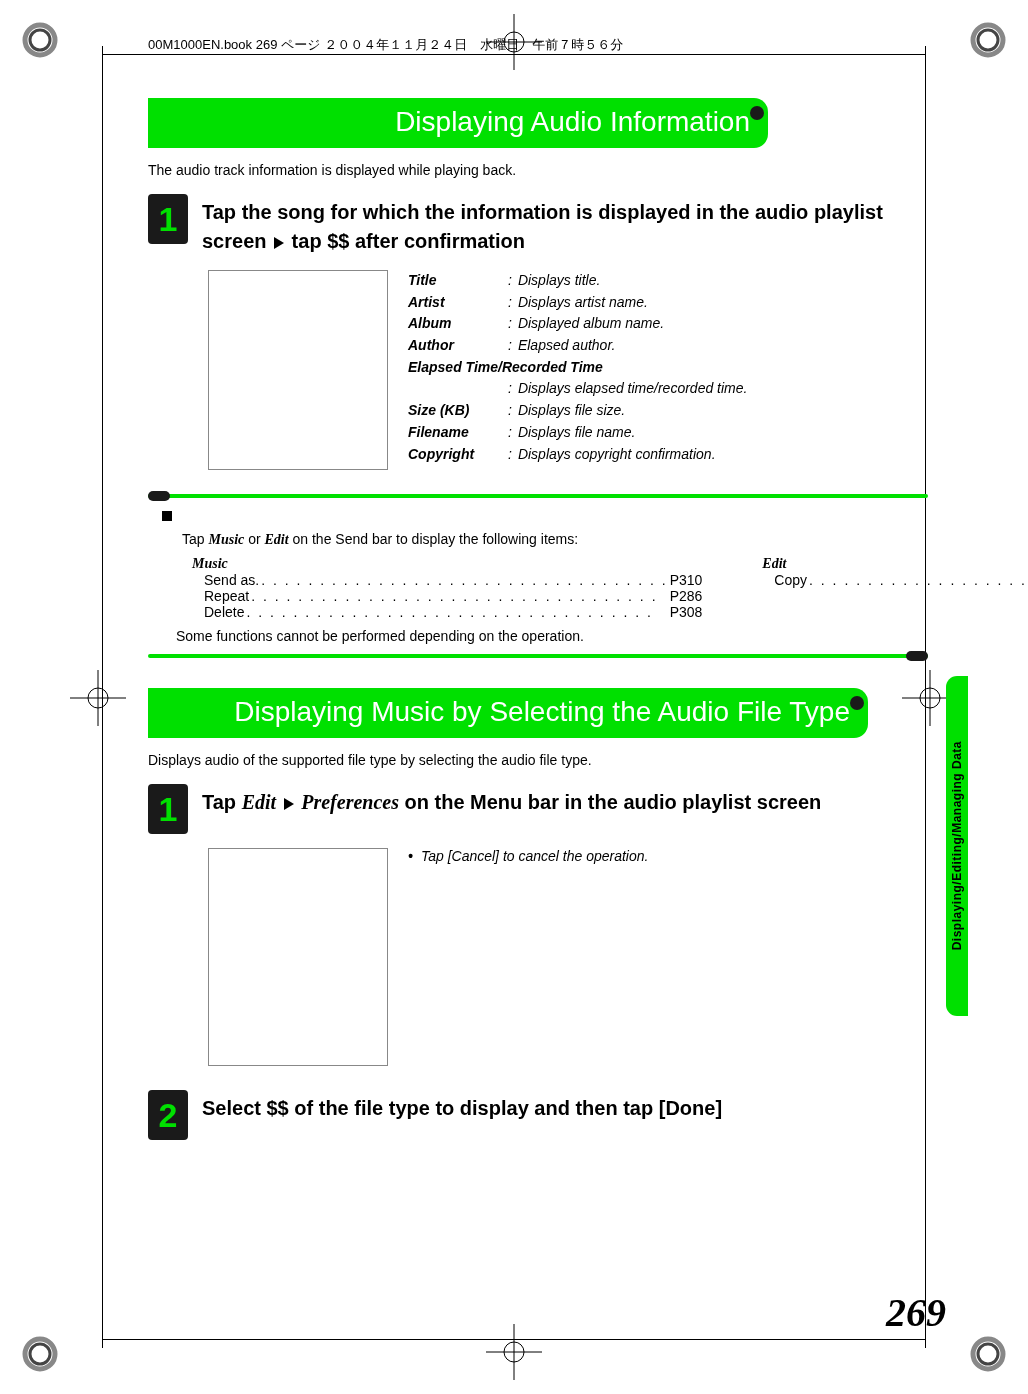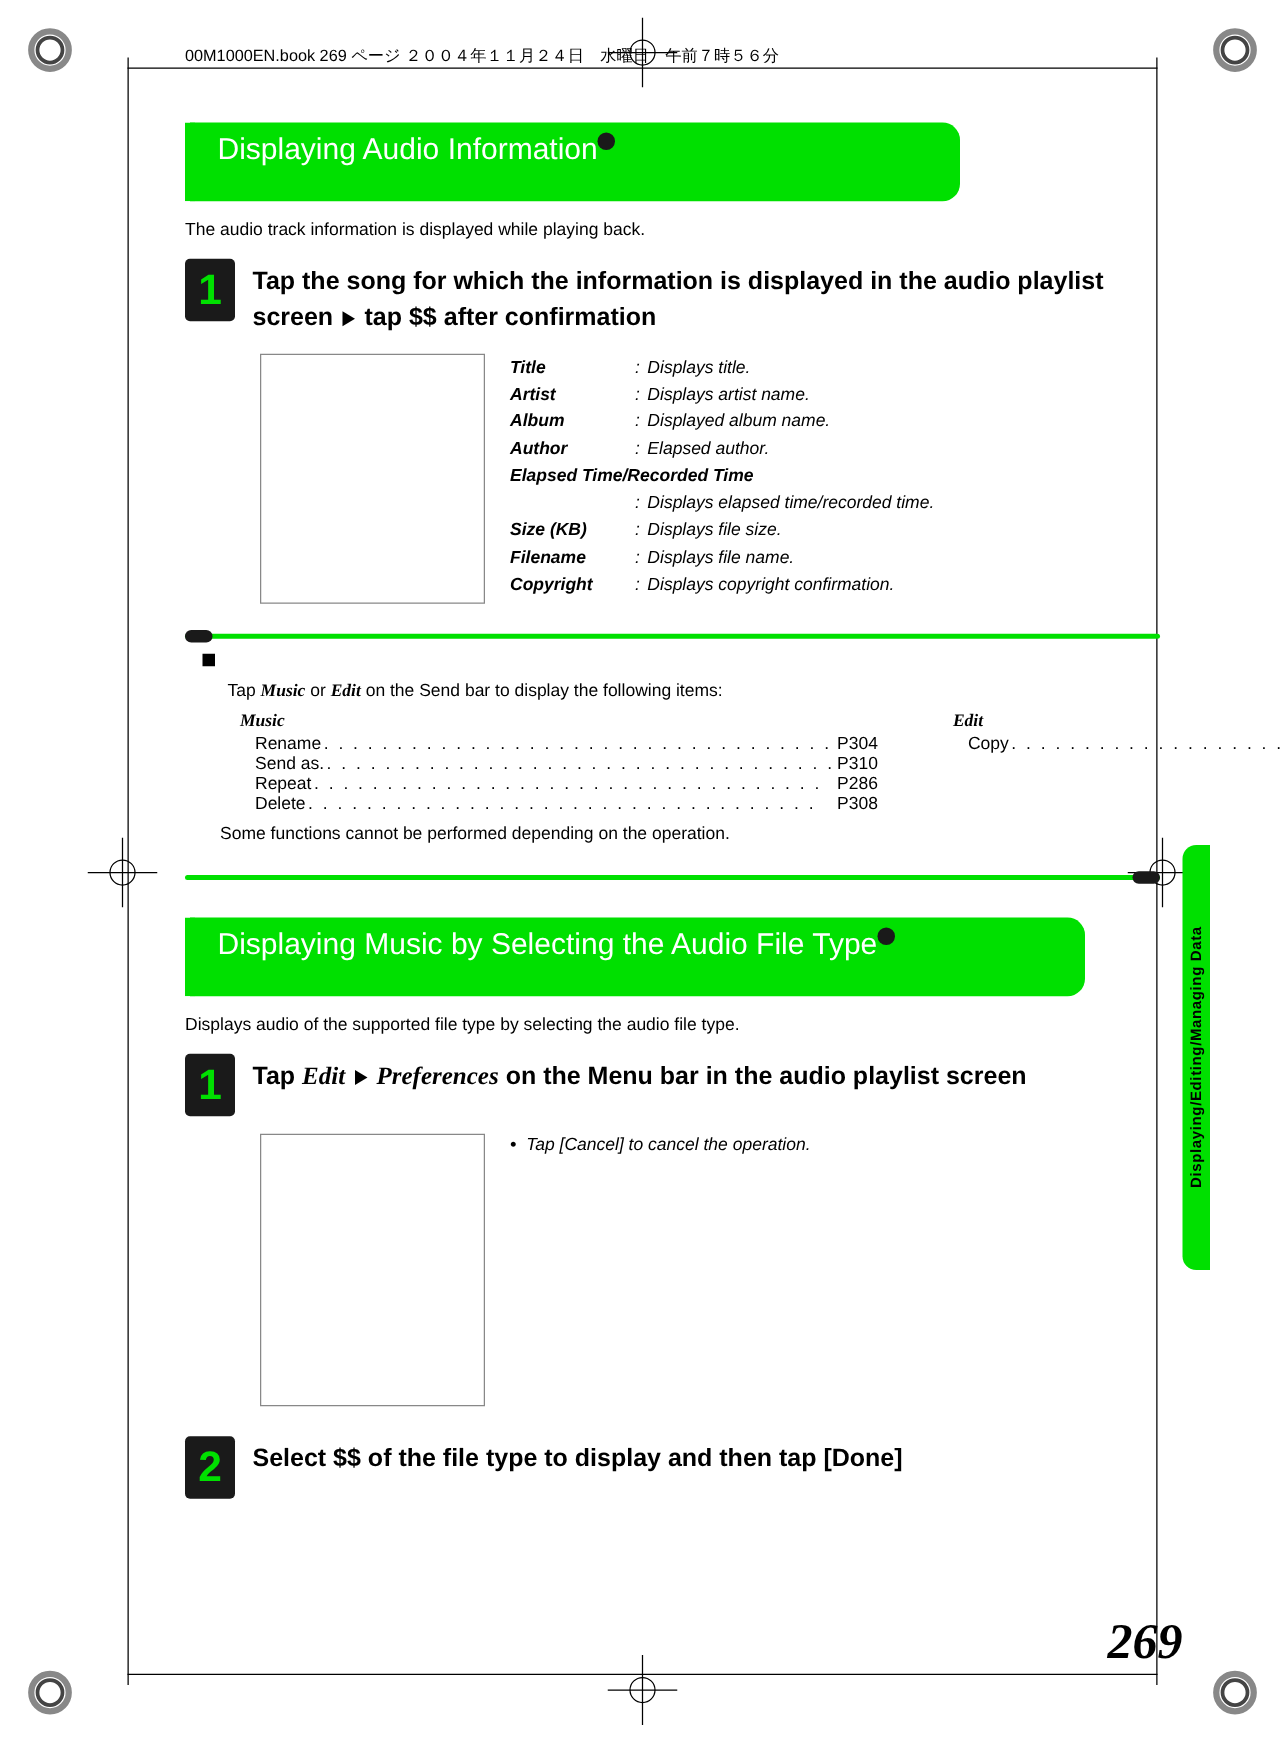--- a/index.html
+++ b/index.html
@@ -48,28 +48,29 @@
   .meta-line{
     font-family:"MS Mincho","Arial",serif;
     font-size:13px;
     color:#000;
     margin-bottom:44px;
   }
 
   .section-header{
     background:var(--green);
     color:#fff;
-    font-size:24px;
-    padding:8px 18px 27px;
+    font-size:28px;
+    padding:8px 18px 10px;
     border-radius:0 14px 14px 0;
     border-left:8px solid var(--green);
     position:relative;
     margin:0 0 14px 0;
     width:fit-content;
     min-width:620px;
+    text-align:right;
   }
   .section-header::before,
   .section-header::after{
     content:"";
     position:absolute;
     background:var(--dark);
     height:14px;
     width:14px;
     border-radius:7px;
   }
@@ -137,21 +138,21 @@
   .sub-title .sq{display:inline-block;width:10px;height:10px;background:#000;margin-right:4px;vertical-align:1px;}
   .sub-intro{margin:6px 0 8px 0;}
   .menu-cols{display:flex;gap:60px;margin-left:10px;}
   .menu-col{flex:1;}
   .menu-head{font-family:'Times New Roman',serif;font-style:italic;font-weight:bold;}
   .menu-item{display:flex;align-items:baseline;margin-left:12px;}
   .menu-item .mlabel{white-space:nowrap;}
   .dots{flex:1;overflow:hidden;white-space:nowrap;letter-spacing:2px;margin:0 2px;}
   .dots::after{content:". . . . . . . . . . . . . . . . . . . . . . . . . . . . . . . . . . .";}
   .pnum{white-space:nowrap;}
-  .sub-note{margin:8px 0 16px -6px;}
+  .sub-note{margin:8px 0 0 -6px;}
 
   .side-tab{
     position:absolute;
     right:-40px;
     top:640px;
     width:22px;
     height:340px;
     background:var(--green);
     border-radius:11px 0 0 11px;
     display:flex;
@@ -290,25 +291,20 @@
   <div class="subsection">
     <div class="sub-bar-top"></div>
     <div class="sub-body">
       <div class="sub-title"><span class="sq"></span></div>
       <div class="sub-intro">
         <span>Tap </span><span class="menu-head">Music</span><span> or </span><span class="menu-head">Edit</span><span> on the Send bar to display the following items:</span>
       </div>
       <div class="menu-cols">
         <div class="menu-col">
           <div class="menu-head">Music</div>
-          <div class="menu-item">
-              <span class="mlabel">Rename</span>
-              <span class="dots"></span>
-              <span class="pnum">P304</span>
-            </div>
           <div class="menu-item">
               <span class="mlabel">Send as.</span>
               <span class="dots"></span>
               <span class="pnum">P310</span>
             </div>
           <div class="menu-item">
               <span class="mlabel">Repeat</span>
               <span class="dots"></span>
               <span class="pnum">P286</span>
             </div>

